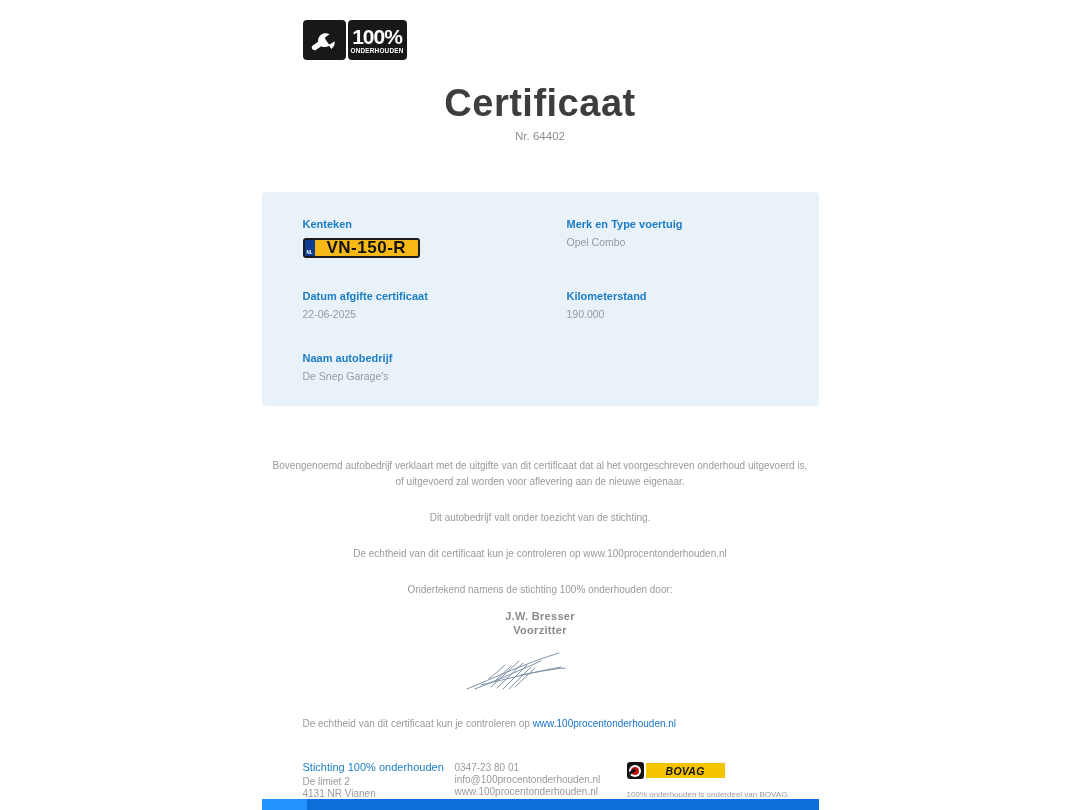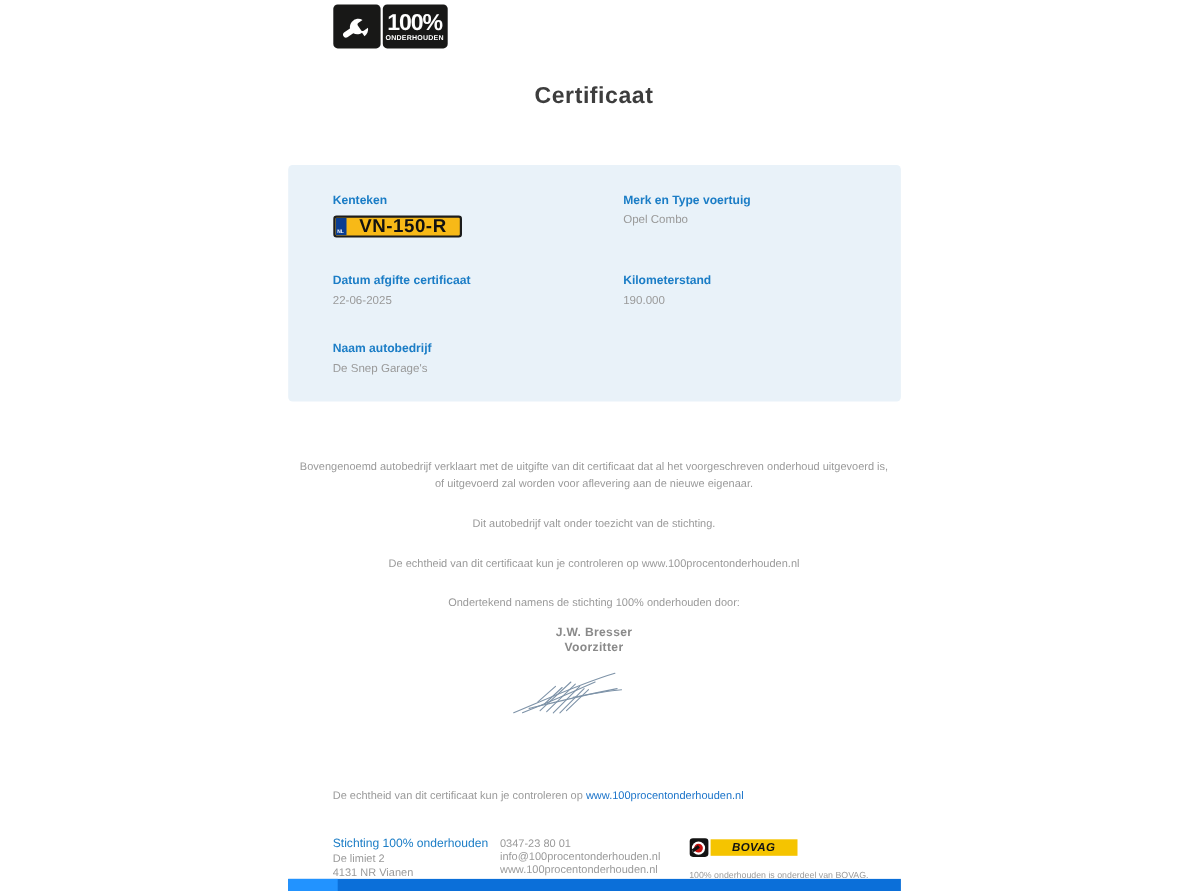--- a/index.html
+++ b/index.html
@@ -5,29 +5,29 @@
   * { margin: 0; padding: 0; box-sizing: border-box; }
   html, body { background: #ffffff; }
   body { font-family: "Liberation Sans", sans-serif; }
   .page {
     position: relative; width: 1080px; height: 810px;
     background: #ffffff; overflow: hidden; margin: 0 auto;
   }
   .col { position: relative; width: 557px; height: 100%; margin: 0 auto; }
 
   
-  .logo { display: flex; gap: 2px; margin-left: 41px; padding-top: 4px; }
+  .logo { display: flex; gap: 2px; margin-left: 41px; padding-top: 20px; }
   .logo-box { background: #181817; border-radius: 4px; height: 40px; display: flex; align-items: center; justify-content: center; }
   .logo-wrench { width: 43px; }
   .logo-text { width: 59px; flex-direction: column; line-height: 1; }
   .logo-100 { color: #ffffff; font-weight: 700; font-size: 21px; letter-spacing: -1px; }
   .logo-sub { color: #ffffff; font-weight: 700; font-size: 6.4px; letter-spacing: 0.2px; margin-top: 1px; }
 
   
-  .title { text-align: center; margin-top: 32px; font-size: 21px; font-weight: 700; color: #3d3d3d; letter-spacing: 0.5px; }
+  .title { text-align: center; margin-top: 22px; font-size: 38px; font-weight: 700; color: #3d3d3d; letter-spacing: 0.5px; }
   .cert-nr { text-align: center; margin-top: 5px; font-size: 11.5px; color: #8f8f8f; }
 
   
   .infobox {
     margin-top: 50px; background: #e9f2f9; border-radius: 4px;
     padding: 26px 0 24px 41px; display: grid;
     grid-template-columns: 264px auto; row-gap: 32px;
   }
   .field-label { color: #1b7dc6; font-weight: 700; font-size: 11px; margin-bottom: 6px; }
   .field-value { color: #9a9a9a; font-size: 10.5px; }
@@ -87,20 +87,21 @@
           <path fill="#ffffff" d="M22.5 6.2c-2.2-2.2-5.4-2.8-8.1-1.8l3.4 3.4c0.6 0.6 0.6 1.6 0 2.2l-3.9 3.9c-0.6 0.6-1.6 0.6-2.2 0L8.3 10.5c-1 2.7-0.4 5.9 1.8 8.1 2.1 2.1 5.1 2.7 7.7 1.9l4.6 4.6c0.9 0.9 2.4 0.9 3.3 0l0.5-0.5c0.9-0.9 0.9-2.4 0-3.3l-4.6-4.6c0.8-2.6 0.2-5.6-1.9-7.7z" transform="rotate(100 15 15)"></path>
         </svg>
       </div>
       <div class="logo-box logo-text">
         <span class="logo-100">100%</span>
         <span class="logo-sub">ONDERHOUDEN</span>
       </div>
     </div>
 
     <div class="title">Certificaat</div>
+    <div class="cert-nr">Nr. 64402</div>
 
     <div class="infobox">
       <div class="field">
         <div class="field-label">Kenteken</div>
         <div class="plate">
           <div class="plate-band">
             <span>NL</span>
           </div>
           <div class="plate-number">VN-150-R</div>
         </div>

